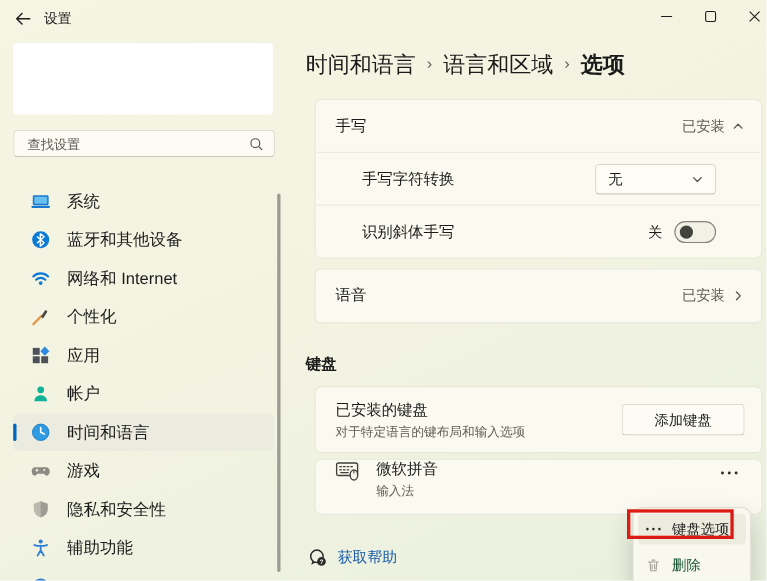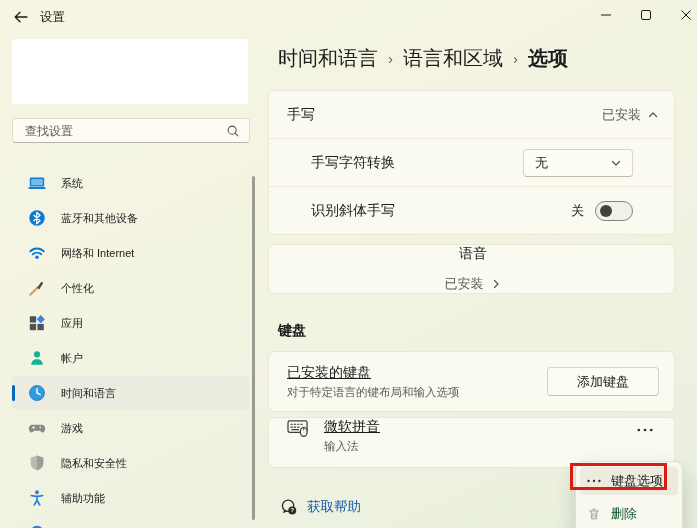--- a/index.html
+++ b/index.html
@@ -27,59 +27,59 @@
   .profile-box { position:absolute; left:12px; top:39px; width:236px; height:65px; background:#ffffff; border-radius:3px; }
   .search-box { position:absolute; left:12px; top:118px; width:238px; height:25px;
     background:#fcfcf4; border:1px solid #dddcce; border-bottom-color:#b7b6a8; border-radius:4px;
     display:flex; align-items:center; padding:0 9px 0 0; }
   .search-box input { flex:1; border:none; background:transparent; outline:none;
     font-size:12px; color:#44443d; padding:0 0 0 12px; font-family:inherit; }
   .search-box input::placeholder { color:#5a5a52; opacity:1; }
 
   .nav { position:absolute; left:12px; top:166px; width:237px; }
   .nav-item { position:relative; display:flex; align-items:center; height:34px; margin-bottom:1px;
-    padding-left:16px; gap:15px; border-radius:5px; font-size:11px; cursor:pointer;text-align:right; }
+    padding-left:16px; gap:15px; border-radius:5px; font-size:15px; cursor:pointer;text-align:right; }
   .nav-item .ic { width:18px; height:18px; flex:0 0 18px; display:flex; }
   .nav-item.selected { background:#ebebdf; }
   .nav-item.selected::before { content:""; position:absolute; left:0; top:9px; width:3px; height:16px;
     border-radius:2px; background:#0067c0; }
   .sb-scrollbar { position:absolute; left:252px; top:176px; width:3px; height:344px;
     background:#9b9b92; border-radius:2px; }
 
   
   .breadcrumb { position:absolute; left:278px; top:45px; display:flex; align-items:center; font-size:20px; }
   .crumb { color:#1b1b1b; cursor:pointer; }
   .crumb.current { font-weight:700; cursor:default; }
   .crumb-sep { font-size:15px; color:#5f5f57; margin:0 10px; }
 
-  .card { position:absolute; left:268px; width:407px; background:#fbfaf0;
+  .card { position:absolute; left:286px; width:407px; background:#fbfaf0;
     border:1px solid #e8e7d9; border-radius:6px; }
   #card-handwriting { top:90px; height:145px; }
   .exp-header { height:47px; display:flex; align-items:center; justify-content:space-between;
     padding:0 15px 0 18px; font-size:14px; cursor:pointer; }
   .exp-row { height:48px; border-top:1px solid #ebeadd; display:flex; align-items:center;
     justify-content:space-between; padding:0 41px 0 42px; font-size:14px; }
   .status { display:flex; align-items:center; gap:6px; font-size:13px; color:#5d5d55; }
 
   .dropdown { width:110px; height:28px; display:flex; align-items:center; justify-content:space-between;
     padding:0 10px 0 11px; font-size:13px; background:#fdfdf5; border:1px solid #d7d6c8;
     border-bottom-color:#bcbbac; border-radius:4px; cursor:pointer; }
   .toggle-wrap { display:flex; align-items:center; gap:11px; font-size:13px; }
   .toggle { width:38px; height:20px; border:1px solid #84847a; border-radius:10px;
     background:#f2f1e6; position:relative; cursor:pointer; }
   .toggle .knob { position:absolute; left:4px; top:3px; width:12px; height:12px; border-radius:50%; background:#43433d; }
 
   #card-speech { top:244px; height:50px; display:flex; align-items:center; justify-content:space-between;
-    padding:0 15px 0 18px; font-size:14px; cursor:pointer;flex-direction:column; }
+    padding:0 15px 0 18px; font-size:14px; cursor:pointer; }
 
   .section-label { position:absolute; left:278px; top:322px; font-size:14px; font-weight:700; }
 
   #card-installed { top:351px; height:61px; display:flex; align-items:center; justify-content:space-between;
     padding:0 15px 0 18px; }
-  .two-line .t { font-size:14px;text-decoration:underline; }
+  .two-line .t { font-size:14px; }
   .two-line .s { font-size:11.5px; color:#5d5d55; margin-top:3px; }
   .btn { width:112px; height:29px; background:#fcfcf4; border:1px solid #d5d4c6; border-bottom-color:#c2c1b2;
     border-radius:4px; font-size:13px; display:flex; align-items:center; justify-content:center; color:#1b1b1b; }
 
   #card-ime { top:417px; height:51px; display:flex; padding:0 15px 0 18px; gap:14px; }
   .more-btn { margin-left:auto; background:transparent; border:none; color:#2b2b27;
     display:flex; align-items:center; height:24px; padding:0 6px; border-radius:4px; }
 
   .help-link { position:absolute; left:280px; top:498px; display:flex; align-items:flex-end; gap:9px;
     font-size:13.5px; color:#175ca9; cursor:pointer; }

